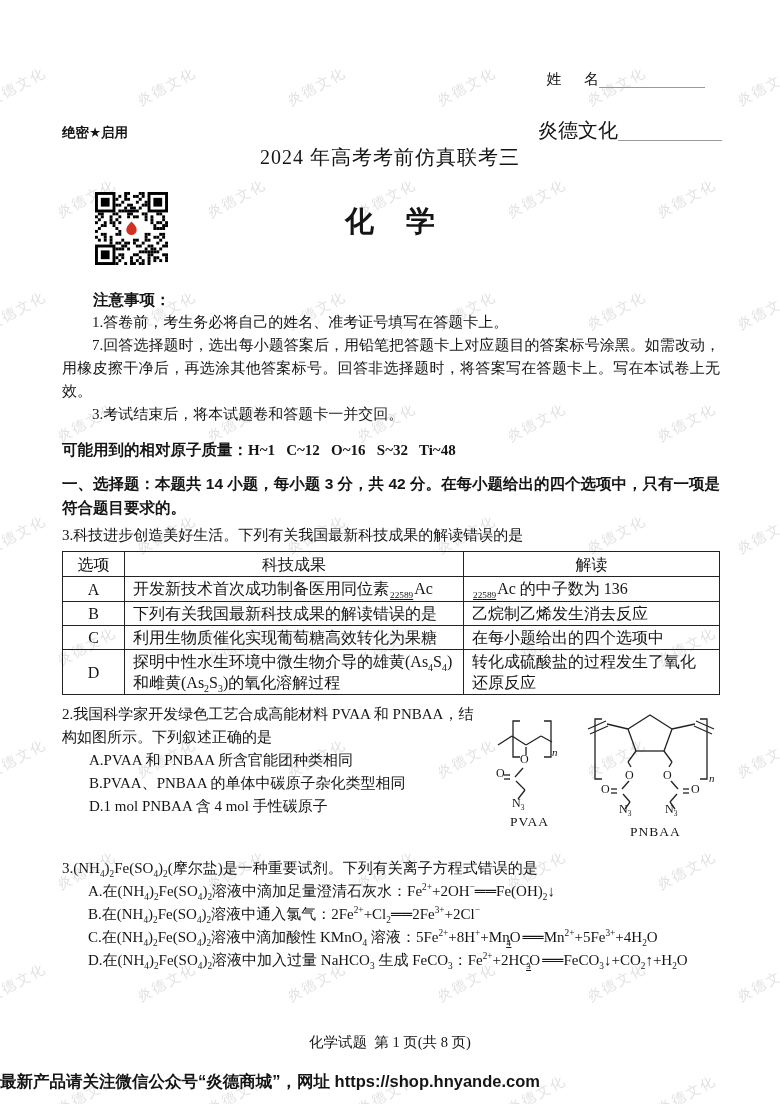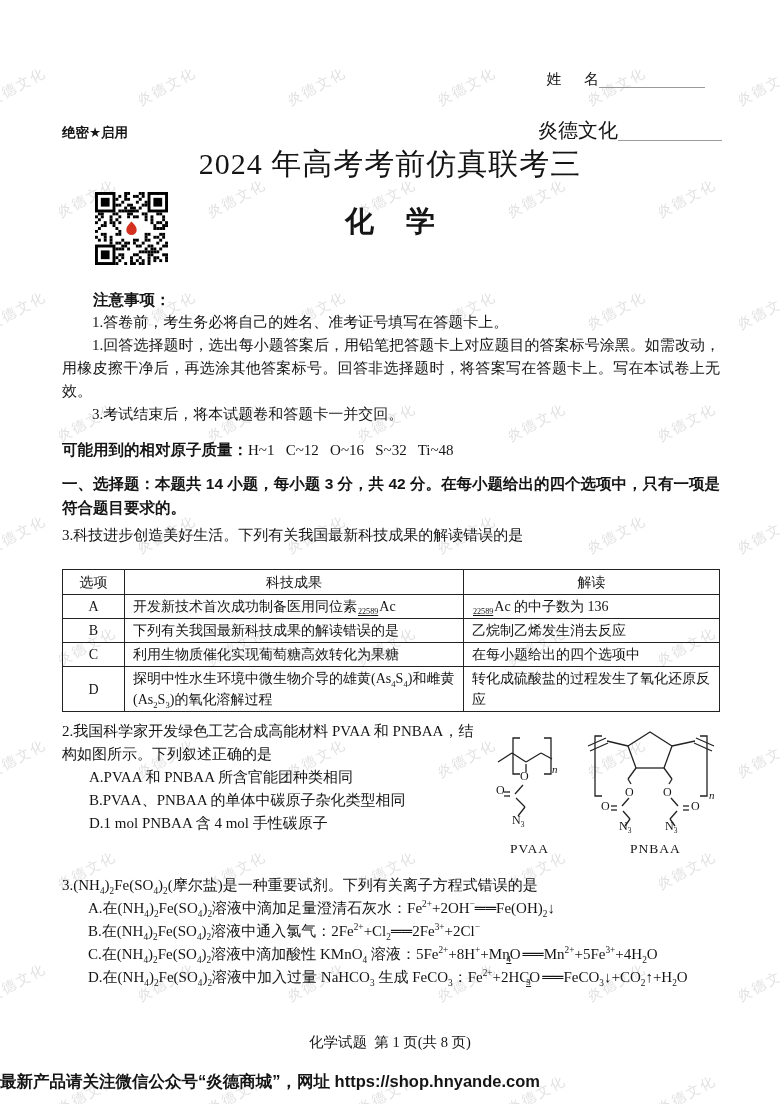--- a/index.html
+++ b/index.html
@@ -12,35 +12,35 @@
   .layer{position:absolute;inset:0;z-index:1;}
 
   
   .secrecy{position:absolute;left:62px;top:124px;font-family:"Liberation Sans","DejaVu Sans",sans-serif;
            font-weight:700;font-size:13.5px;}
   .name-row{position:absolute;left:524px;top:50px;font-size:15px;white-space:pre-wrap;}
   .id-row{position:absolute;left:508px;top:94px;font-size:20px;white-space:pre-wrap;}
   .blank{display:inline-block;border-bottom:1.5px solid #9a9a9a;height:20px;vertical-align:-4px;}
   .blank.w1{width:106px;} .blank.w2{width:104px;}
   .title{position:absolute;left:0;top:144px;width:100%;text-align:center;margin:0;
-         font-weight:400;font-size:30px;letter-spacing:1px;}
+         font-weight:400;font-size:20px;letter-spacing:1px;}
   .subject{position:absolute;left:0;top:202px;width:100%;text-align:center;margin:0;
            font-family:"Liberation Sans","DejaVu Sans",sans-serif;font-weight:700;font-size:29px;white-space:pre-wrap;}
   .qr{position:absolute;left:95px;top:192px;width:73px;height:73px;}
 
   
   .content{position:absolute;left:62px;right:60px;top:288px;font-size:15px;line-height:23px;}
   .notice-h{font-family:"Liberation Sans","DejaVu Sans",sans-serif;font-weight:700;font-size:15.5px;margin:0;}
   .notices p{margin:0;text-indent:2em;text-align:justify;}
-  .atomic{margin:12px 0 0 0;white-space:pre-wrap;}
+  .atomic{margin:12px 0 0 0;white-space:pre-wrap;font-weight:bold;}
   .atomic b{font-family:"Liberation Sans","DejaVu Sans",sans-serif;font-size:15.5px;}
   .sec-head{font-family:"Liberation Sans","DejaVu Sans",sans-serif;font-weight:700;font-size:15.5px;
             line-height:24px;margin:10px 0 0 0;text-align:justify;}
   .stem{margin:4px 0 0 0;}
-  table.q1t{border-collapse:collapse;width:100%;margin-top:22px;font-size:14px;line-height:21px;}
+  table.q1t{border-collapse:collapse;width:100%;margin-top:4px;font-size:16px;line-height:21px;}
   table.q1t th,table.q1t td{border:1px solid #222;font-weight:400;padding:1px 8px;background:transparent;}
   table.q1t th{height:22px;text-align:center;}
   table.q1t td.c1{width:45px;text-align:center;}
   table.q1t td.c2{width:322px;}
   table.q1t td.c3{width:auto;}
   .q2{margin-top:8px;}
   .q2::after{content:"";display:block;clear:both;}
   .q2 .option{margin:0 0 0 27px;}
   .q3{margin-top:10px;}
   .q3 .option{margin:0 0 0 41px;text-indent:-15px;}
@@ -323,21 +323,21 @@
           </g>
         </svg>
     </div>
     <h2 class="subject">化    学</h2>
 
     <div class="content">
       <div class="notices">
         <p class="notice-h">注意事项：</p>
         <div>
             <p class="notice-item">1.答卷前，考生务必将自己的姓名、准考证号填写在答题卡上。</p>
-            <p class="notice-item">1.回答选择题时，选出每小题答案后，用铅笔把答题卡上对应题目的答案标号涂黑。如需改动，用橡皮擦干净后，再选涂其他答案标号。回答非选择题时，将答案写在答题卡上。写在本试卷上无效。</p>
+            <p class="notice-item">7.回答选择题时，选出每小题答案后，用铅笔把答题卡上对应题目的答案标号涂黑。如需改动，用橡皮擦干净后，再选涂其他答案标号。回答非选择题时，将答案写在答题卡上。写在本试卷上无效。</p>
             <p class="notice-item">3.考试结束后，将本试题卷和答题卡一并交回。</p>
           </div>
       </div>
 
       <p class="atomic"><b>可能用到的相对原子质量：</b><span>H~1   C~12   O~16   S~32   Ti~48</span></p>
 
       <p class="sec-head">一、选择题：本题共 14 小题，每小题 3 分，共 42 分。在每小题给出的四个选项中，只有一项是符合题目要求的。</p>
 
       <p class="stem">3.科技进步创造美好生活。下列有关我国最新科技成果的解读错误的是</p>
 
@@ -423,21 +423,21 @@
             <line x1="97" y1="84" x2="103" y2="84"></line>
             <line x1="97" y1="88" x2="103" y2="88"></line>
             <line x1="91" y1="89" x2="84" y2="97"></line>
             <line x1="84" y1="97" x2="89" y2="104"></line>
           </svg>
 
           <span class="fn" style="left:58px;top:44px">n</span>
           <span class="flabel" style="left:26px;top:50px">O</span>
           <span class="flabel" style="left:2px;top:64px">O</span>
           <span class="flabel" style="left:18px;top:94px">N<sub>3</sub></span>
-          <span class="fname" style="left:16px;top:122px">PVAA</span>
+          <span class="fname" style="left:16px;top:112px">PVAA</span>
           <span class="fn" style="left:215px;top:70px">n</span>
           <span class="flabel" style="left:131px;top:66px">O</span>
           <span class="flabel" style="left:107px;top:80px">O</span>
           <span class="flabel" style="left:169px;top:66px">O</span>
           <span class="flabel" style="left:197px;top:80px">O</span>
           <span class="flabel" style="left:125px;top:100px">N<sub>3</sub></span>
           <span class="flabel" style="left:171px;top:100px">N<sub>3</sub></span>
           <span class="fname" style="left:136px;top:122px">PNBAA</span>
         </div>
         <p class="stem" style="margin-top:0">2.我国科学家开发绿色工艺合成高能材料 PVAA 和 PNBAA，结构如图所示。下列叙述正确的是</p>

